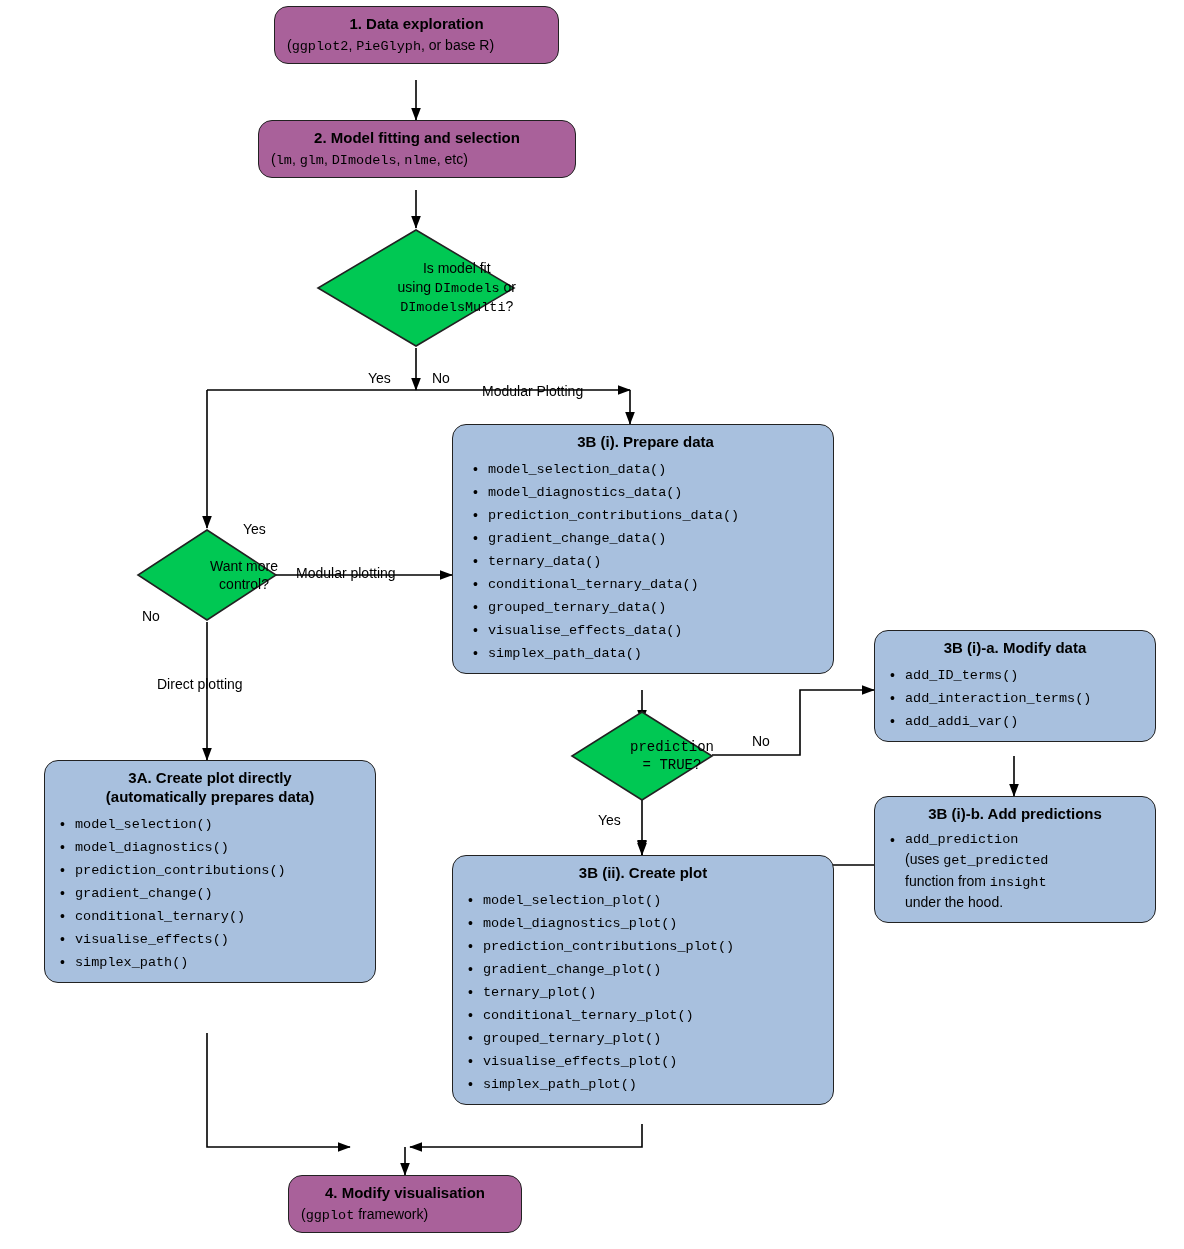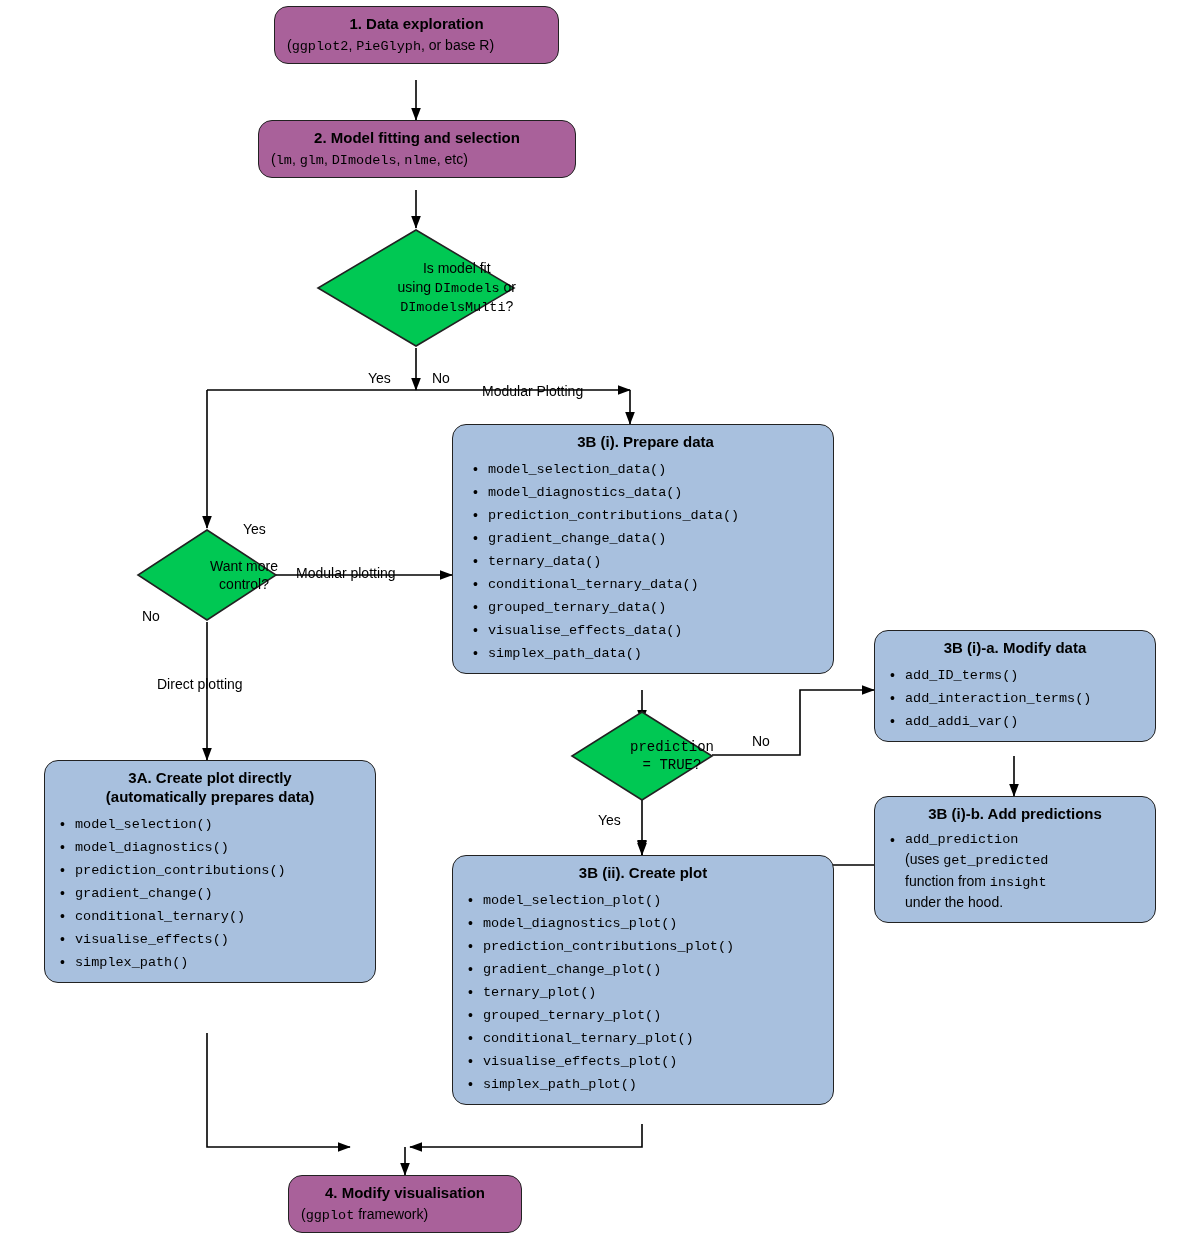--- a/index.html
+++ b/index.html
@@ -256,22 +256,22 @@
   </div>
 
   <div class="node rbox blue" style="left:452px; top:855px; width:382px;">
     <div class="title">3B (ii). Create plot</div>
     <ul class="items">
       <li>model_selection_plot()</li>
       <li>model_diagnostics_plot()</li>
       <li>prediction_contributions_plot()</li>
       <li>gradient_change_plot()</li>
       <li>ternary_plot()</li>
+      <li>conditional_ternary_plot()</li>
       <li>grouped_ternary_plot()</li>
-      <li>conditional_ternary_plot()</li>
       <li>visualise_effects_plot()</li>
       <li>simplex_path_plot()</li>
     </ul>
   </div>
 
   <div class="node rbox purple" style="left:288px; top:1175px; width:234px;">
     <div class="title">4. Modify visualisation</div>
     <div class="subtitle"><span class="plain-text">(</span><span class="mono">ggplot</span><span class="plain-text"> framework)</span></div>
   </div>
 

